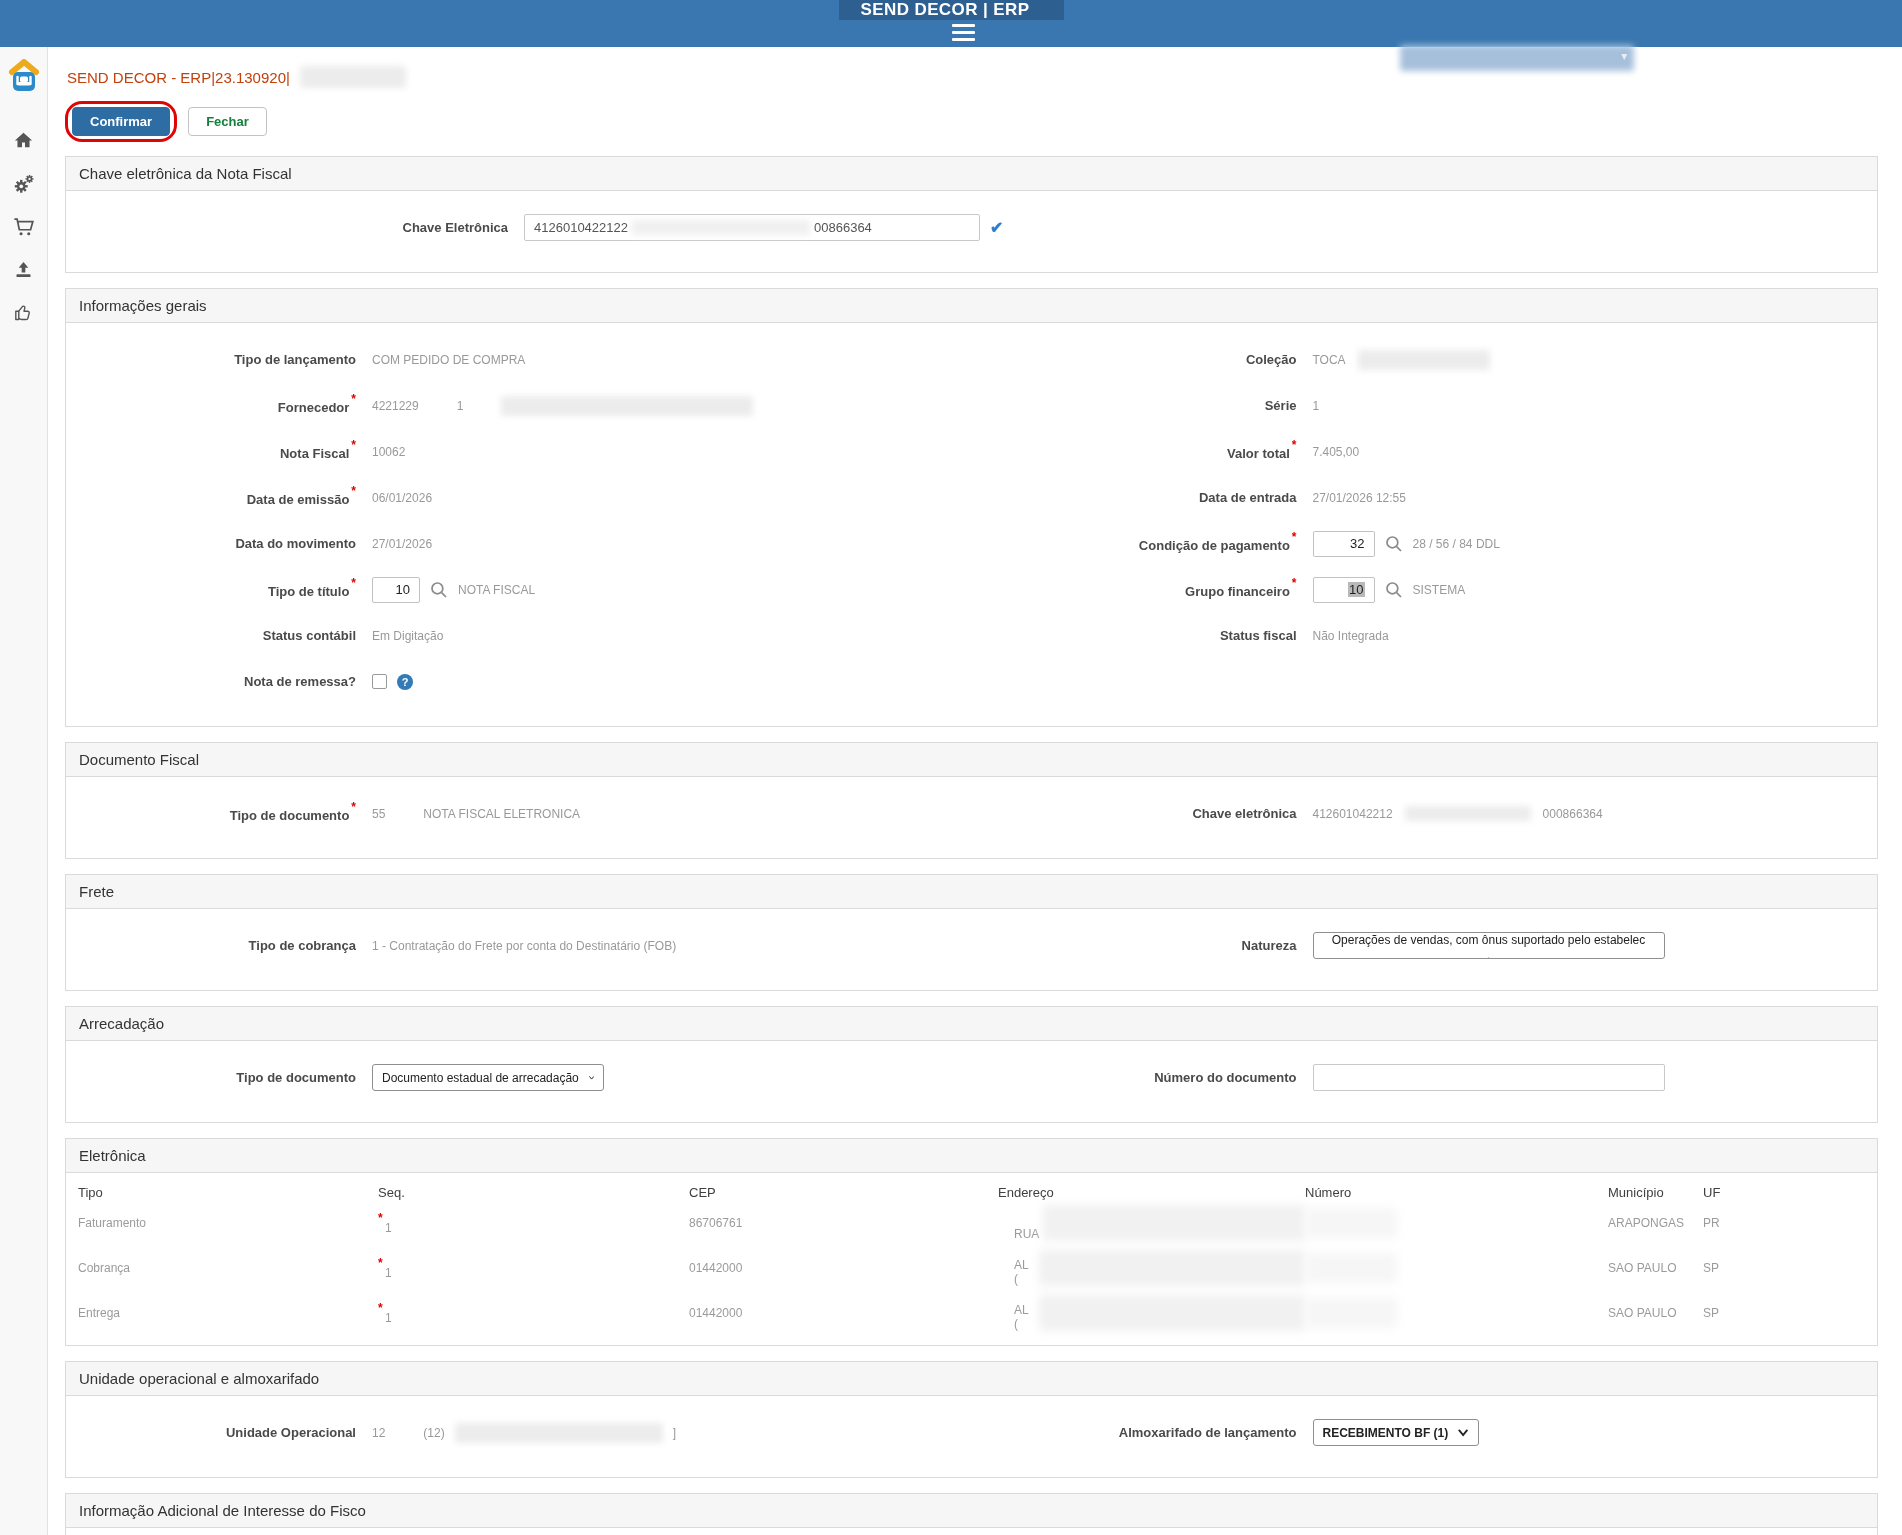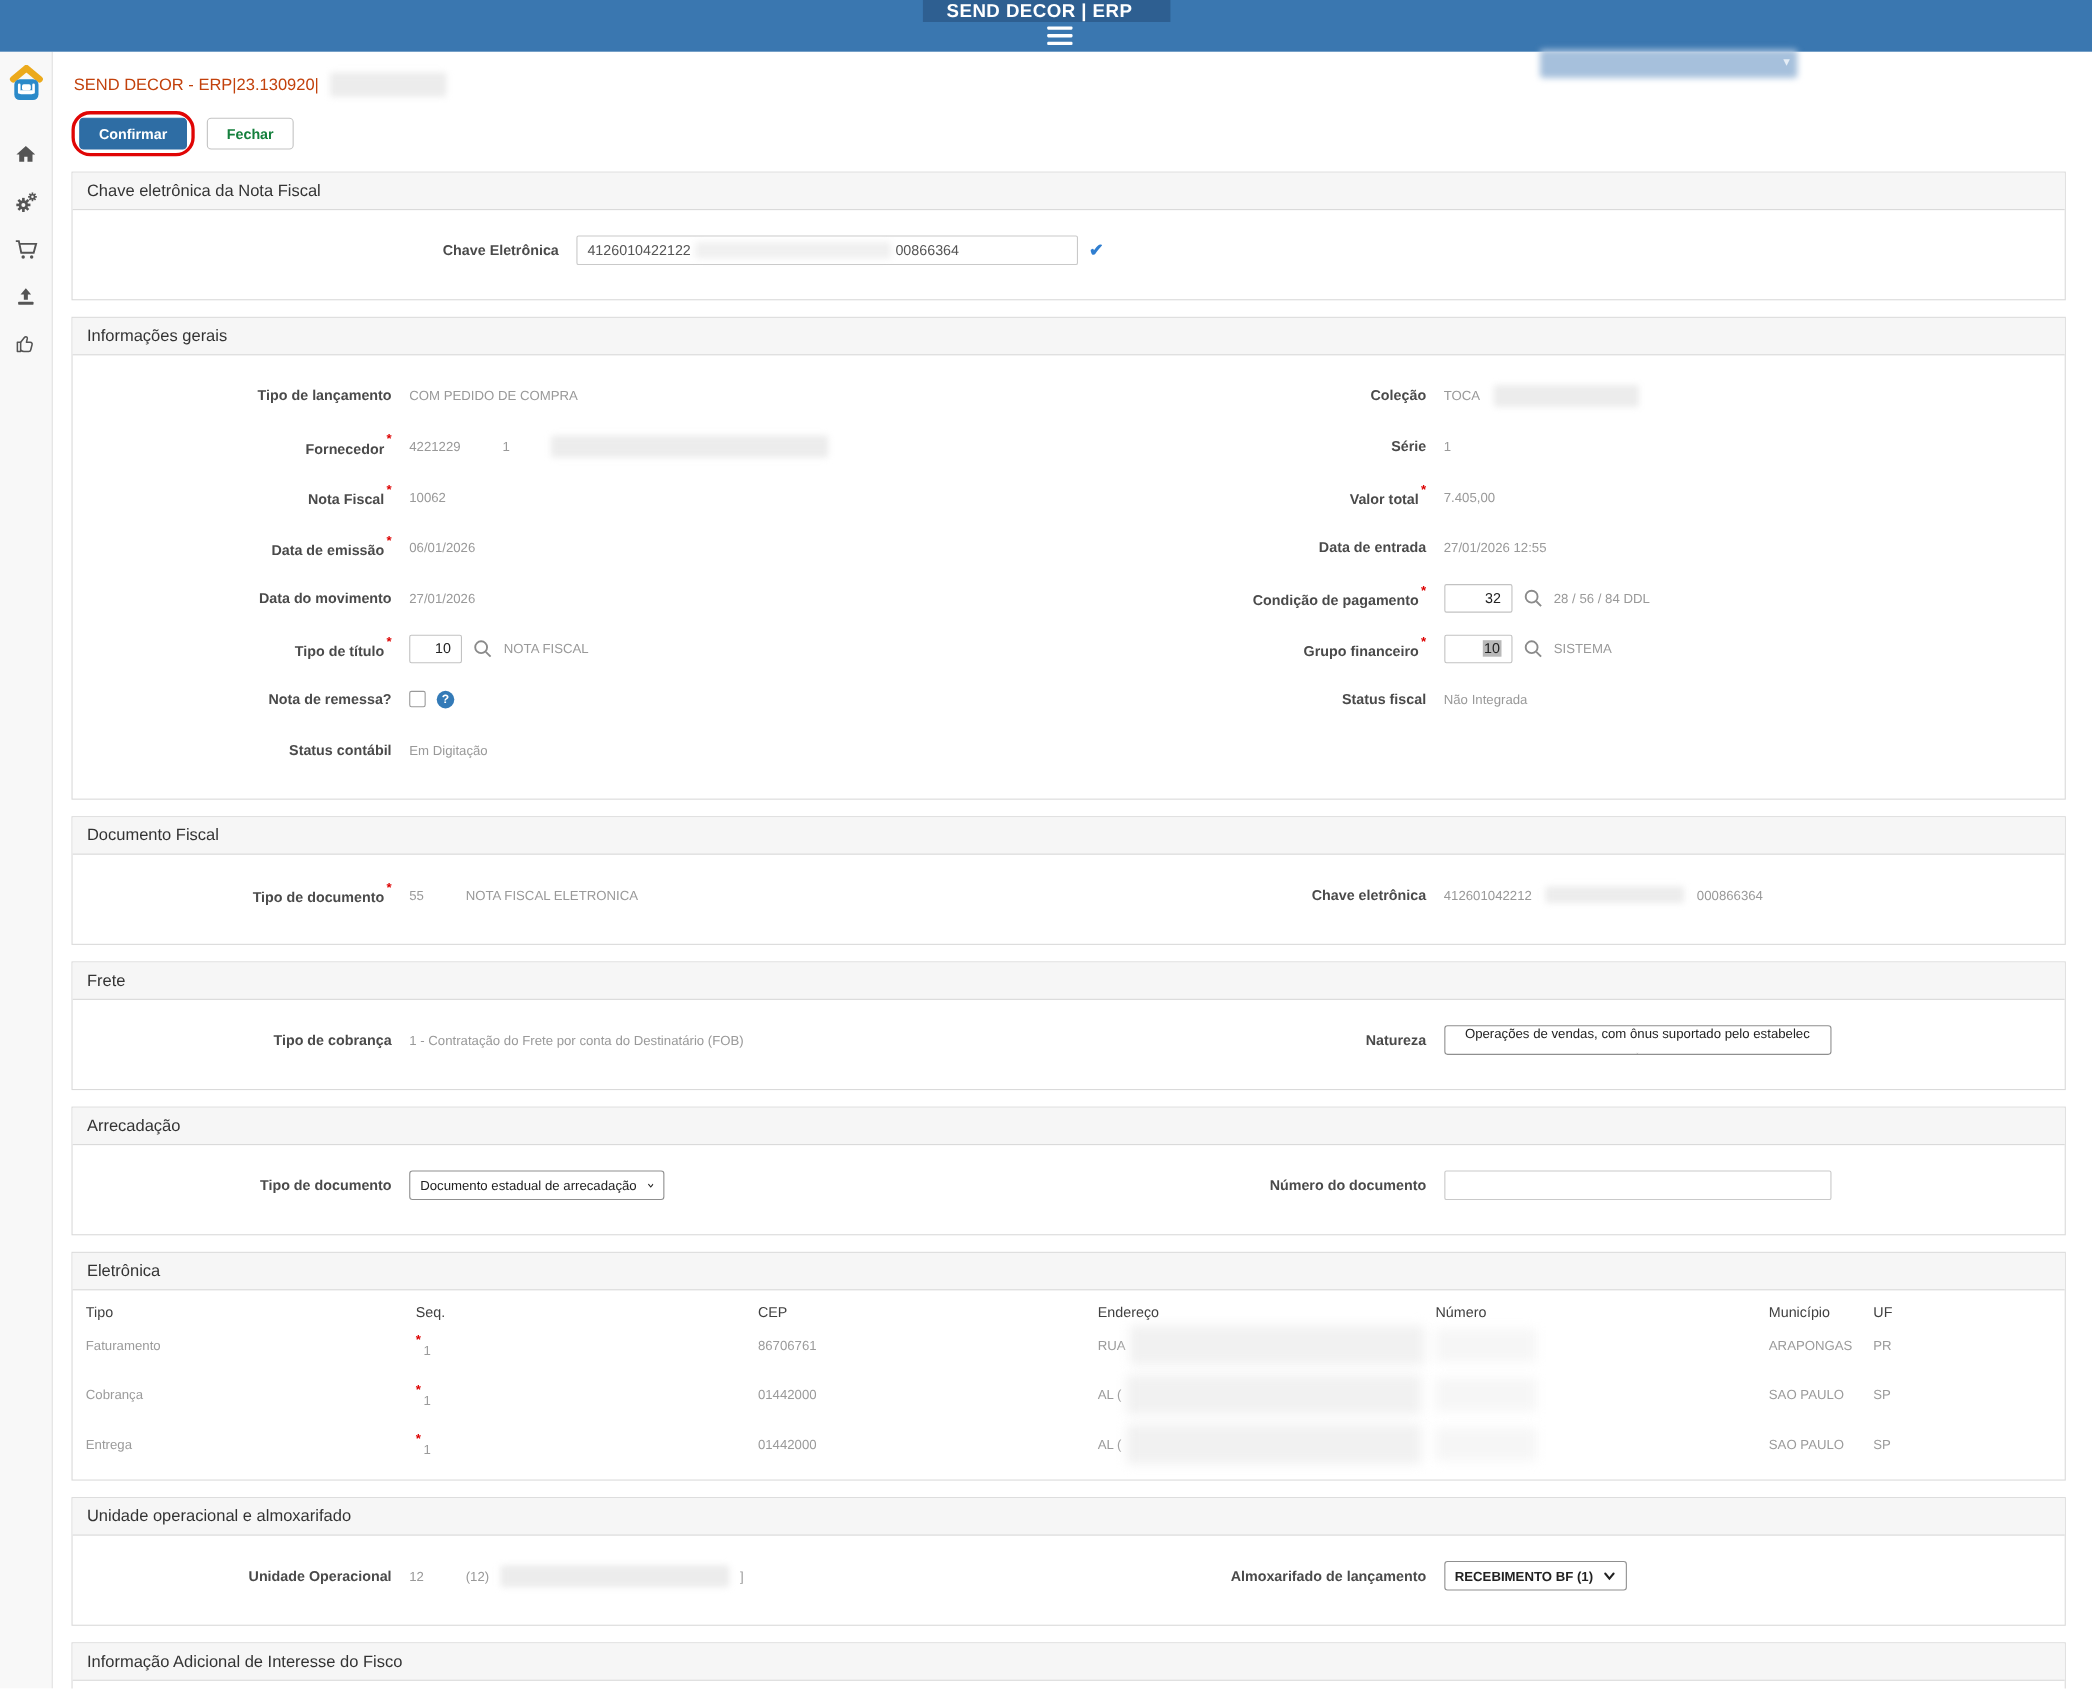--- a/index.html
+++ b/index.html
@@ -63,21 +63,21 @@
   
   .bl { display:inline-block; background:#ececec; border-radius:2px; filter:blur(3px); vertical-align:middle; }
   .bl-soft { background:#f1f1f1; filter:blur(5px); }
   
   .addr { padding:4px 12px 10px; }
   .addr-grid { display:grid; grid-template-columns:300px 311px 309px 307px 303px 95px 1fr; align-items:center; }
   .addr-head { font-weight:normal; color:#404040; font-size:13px; margin:8px 0 0; }
   .addr-row { min-height:45px; color:#9b9b9b; font-size:12px; }
   .seqcell sup.req { display:block; top:0; margin:0 0 -4px 0; }
   .seqv { margin-left:7px; }
-  .addrcell { display:flex; align-items:center; gap:4px; }
+  .addrcell { display:flex; align-items:flex-end; gap:4px;margin-left:16px; }
   svg { display:block; }
 </style>
 </head>
 <body>
 
 <div class="app-header">
   <div class="brand">SEND DECOR | ERP</div>
   <div class="hamb">
       <div></div>
       <div></div>
@@ -222,29 +222,29 @@
           <span class="fval">
             <span class="ibox" style="color:#222;">10</span>
             <svg width="18" height="18" viewBox="0 0 18 18" fill="none" stroke="#8a8a8a" stroke-width="1.7">
               <circle cx="7.4" cy="7.4" r="5.4"></circle>
                 <path d="M11.6 11.6 L16 16"></path>
             </svg>
             <span>NOTA FISCAL</span>
           </span>
         </div>
         <div class="frow">
+          <span class="flabel">Status contábil</span>
+          <span class="fval">Em Digitação</span>
+        </div>
+        <div class="frow">
           <span class="flabel">Nota de remessa?</span>
           <span class="fval">
             <span class="cb"></span>
             <span class="help">?</span>
           </span>
-        </div>
-        <div class="frow">
-          <span class="flabel">Status contábil</span>
-          <span class="fval">Em Digitação</span>
         </div>
       </div>
       <div class="rcol">
         <div class="frow">
           <span class="flabel">Coleção</span>
           <span class="fval">
             <span>TOCA</span>
             <span class="bl" style="width:132px;height:20px;margin-left:2px;"></span>
           </span>
         </div>

